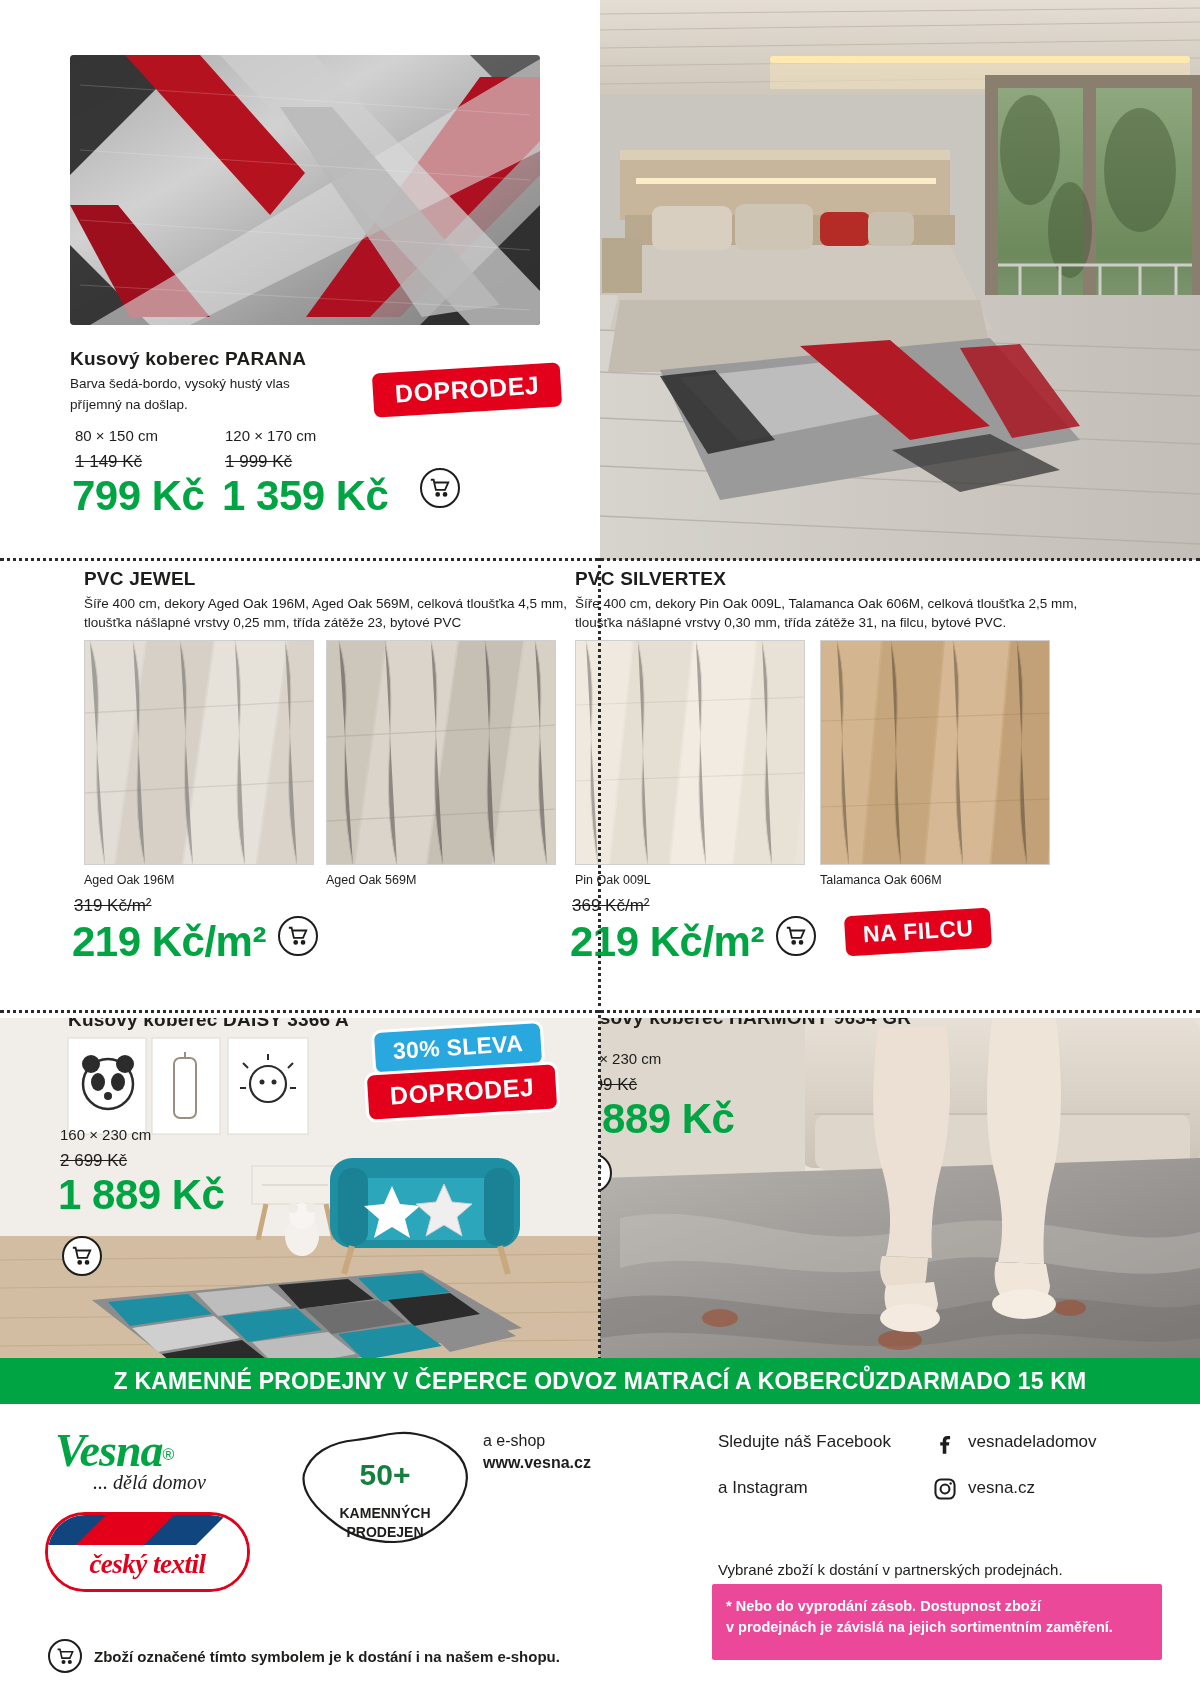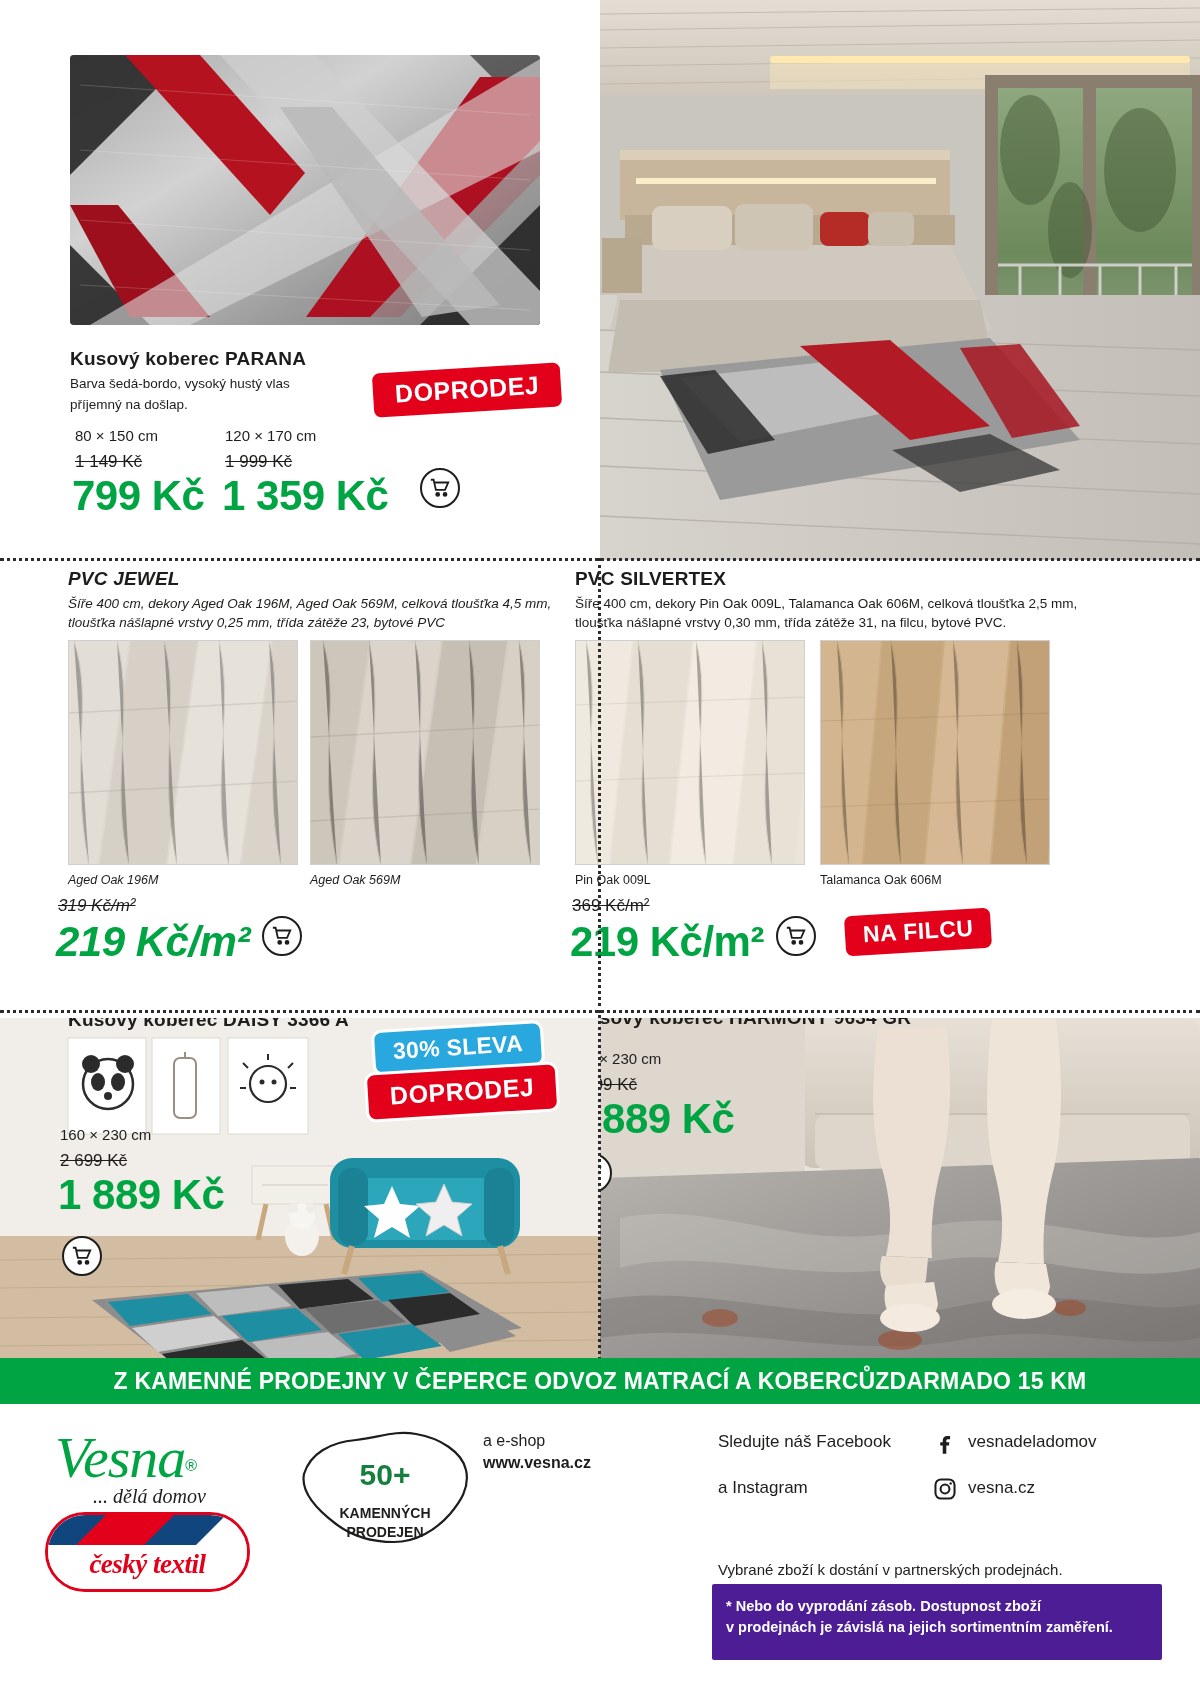--- a/index.html
+++ b/index.html
@@ -64,21 +64,21 @@
 
   
   #bedroom {
     position: absolute; left: 600px; top: 0; width: 600px; height: 560px;
     overflow: hidden;
     background: linear-gradient(180deg,#d8d3cc 0%, #cfc8bf 40%, #bdb4a8 100%);
   }
 
   
   .pvc-sec { position: absolute; top: 568px; width: 600px; height: 450px; background:#fff; }
-  #pvc-left { left: 0; font-style: italic; }
+  #pvc-left { left: 16px; }
   #pvc-right { left: 600px; }
   .swatch { position: absolute; top: 72px; width: 230px; height: 225px; border: 1px solid #cfcfcf; overflow:hidden; }
   .swatch-cap { position: absolute; top: 305px; font-size: 12.5px; color:#1d1d1b; }
 
   
   #daisy { position: absolute; left:0; top:1018px; width:600px; height:340px; overflow:hidden;
            background: linear-gradient(180deg,#efece7 0%, #e8e4dd 62%, #d9c8b3 63%, #cbb79e 100%); }
   #harmony { position: absolute; left:600px; top:1018px; width:600px; height:340px; overflow:hidden;
            background: linear-gradient(180deg,#e9e4dd 0%, #ded8d0 45%, #b9b4ae 100%); }
 
@@ -87,40 +87,40 @@
     position: absolute; left: 0; top: 1358px; width: 1200px; height: 46px;
     background: #00a443; color: #fff;
     display: flex; align-items: center; justify-content: center;
     font-size: 23px; font-weight: 700; letter-spacing: .2px;
   }
   #green-banner b { font-weight: 800; }
 
   
   #footer { position: absolute; left: 0; top: 1404px; width: 1200px; height: 293px; background: #fff; }
   .vesna-logo { position: absolute; left: 55px; top: 20px; }
-  .vesna-word { font-family: "Liberation Serif", serif; font-style: italic; font-weight: 400; font-size: 58px; color: #00a443; letter-spacing: -1px; }
+  .vesna-word { font-family: "Liberation Serif", serif; font-style: italic; font-weight: 700; font-size: 46px; color: #00a443; letter-spacing: -1px; }
   .vesna-sub { font-family: "Liberation Serif", serif; font-style: italic; font-size: 20px; color: #1d1d1b; }
   .ct-badge {
     position: absolute; left: 45px; top: 108px; width: 205px; height: 80px;
     border: 3px solid #e2001a; border-radius: 40px; overflow: hidden; background: #fff;
   }
   .map-box { position: absolute; left: 290px; top: 14px; width: 190px; height: 150px; }
   .map-text-50 { position: absolute; left: 0; top: 40px; width: 190px; text-align: center; font-size: 30px; font-weight: 700; color: #15803d; }
   .map-text-sub { position: absolute; left: 0; top: 86px; width: 190px; text-align: center; font-size: 14px; font-weight: 700; color: #1d1d1b; line-height: 1.35; }
 
   .eshop-text { position: absolute; left: 483px; top: 28px; font-size: 16px; color: #1d1d1b; }
   .eshop-url { position: absolute; left: 483px; top: 50px; font-size: 16px; font-weight: 700; color: #1d1d1b; }
 
   .social { position: absolute; color: #1d1d1b; font-size: 17px; }
   .soc-ico { width: 30px; height: 30px; display:inline-flex; align-items:center; justify-content:center; }
 
   .partner-note { position: absolute; left: 718px; top: 148px; font-size: 15px; font-weight: 400; color:#1d1d1b;margin-top:9px; }
   .green-note {
     position: absolute; left: 712px; top: 180px; width: 450px; height: 76px;
-    background: #4c1d95; color: #fff; font-size: 14.5px; font-weight: 700; line-height: 1.45;
+    background: #ec4899; color: #fff; font-size: 14.5px; font-weight: 700; line-height: 1.45;
     padding: 12px 14px; border-radius: 2px;
   }
   .eshop-note { position: absolute; left: 48px; top: 235px; display:flex; align-items:center; gap:12px; font-size: 15px; font-weight:700; color:#1d1d1b; }
 </style>
 </head>
 <body>
 
 <div class="page">
 
   <div id="parana-block">
@@ -634,15 +634,27 @@
     </div>
     <div class="social" style="left:968px;top:74px;">vesna.cz</div>
 
     <div class="partner-note">Vybrané zboží k dostání v partnerských prodejnách.</div>
 
     <div class="green-note">
       <div>* Nebo do vyprodání zásob. Dostupnost zboží</div>
       <div>v prodejnách je závislá na jejich sortimentním zaměření.</div>
     </div>
 
+    <div class="eshop-note">
+      <span class="cart" style="width:34px;height:34px;">
+        <svg viewBox="0 0 24 24" fill="none" stroke="#1d1d1b" stroke-width="2" style="width:19px;height:19px;">
+            <path d="M2 3h3l2.5 11h10L21 6H6"></path>
+            <circle cx="9.5" cy="19" r="1.6" fill="#1d1d1b"></circle>
+            <circle cx="17.5" cy="19" r="1.6" fill="#1d1d1b"></circle>
+          </svg>
+      </span>
+      <span>
+        <span>Zboží označené tímto symbolem je k dostání i na našem </span><b>e-shopu.</b>
+      </span>
+    </div>
   </div>
 
 </div>
 
 </body></html>

